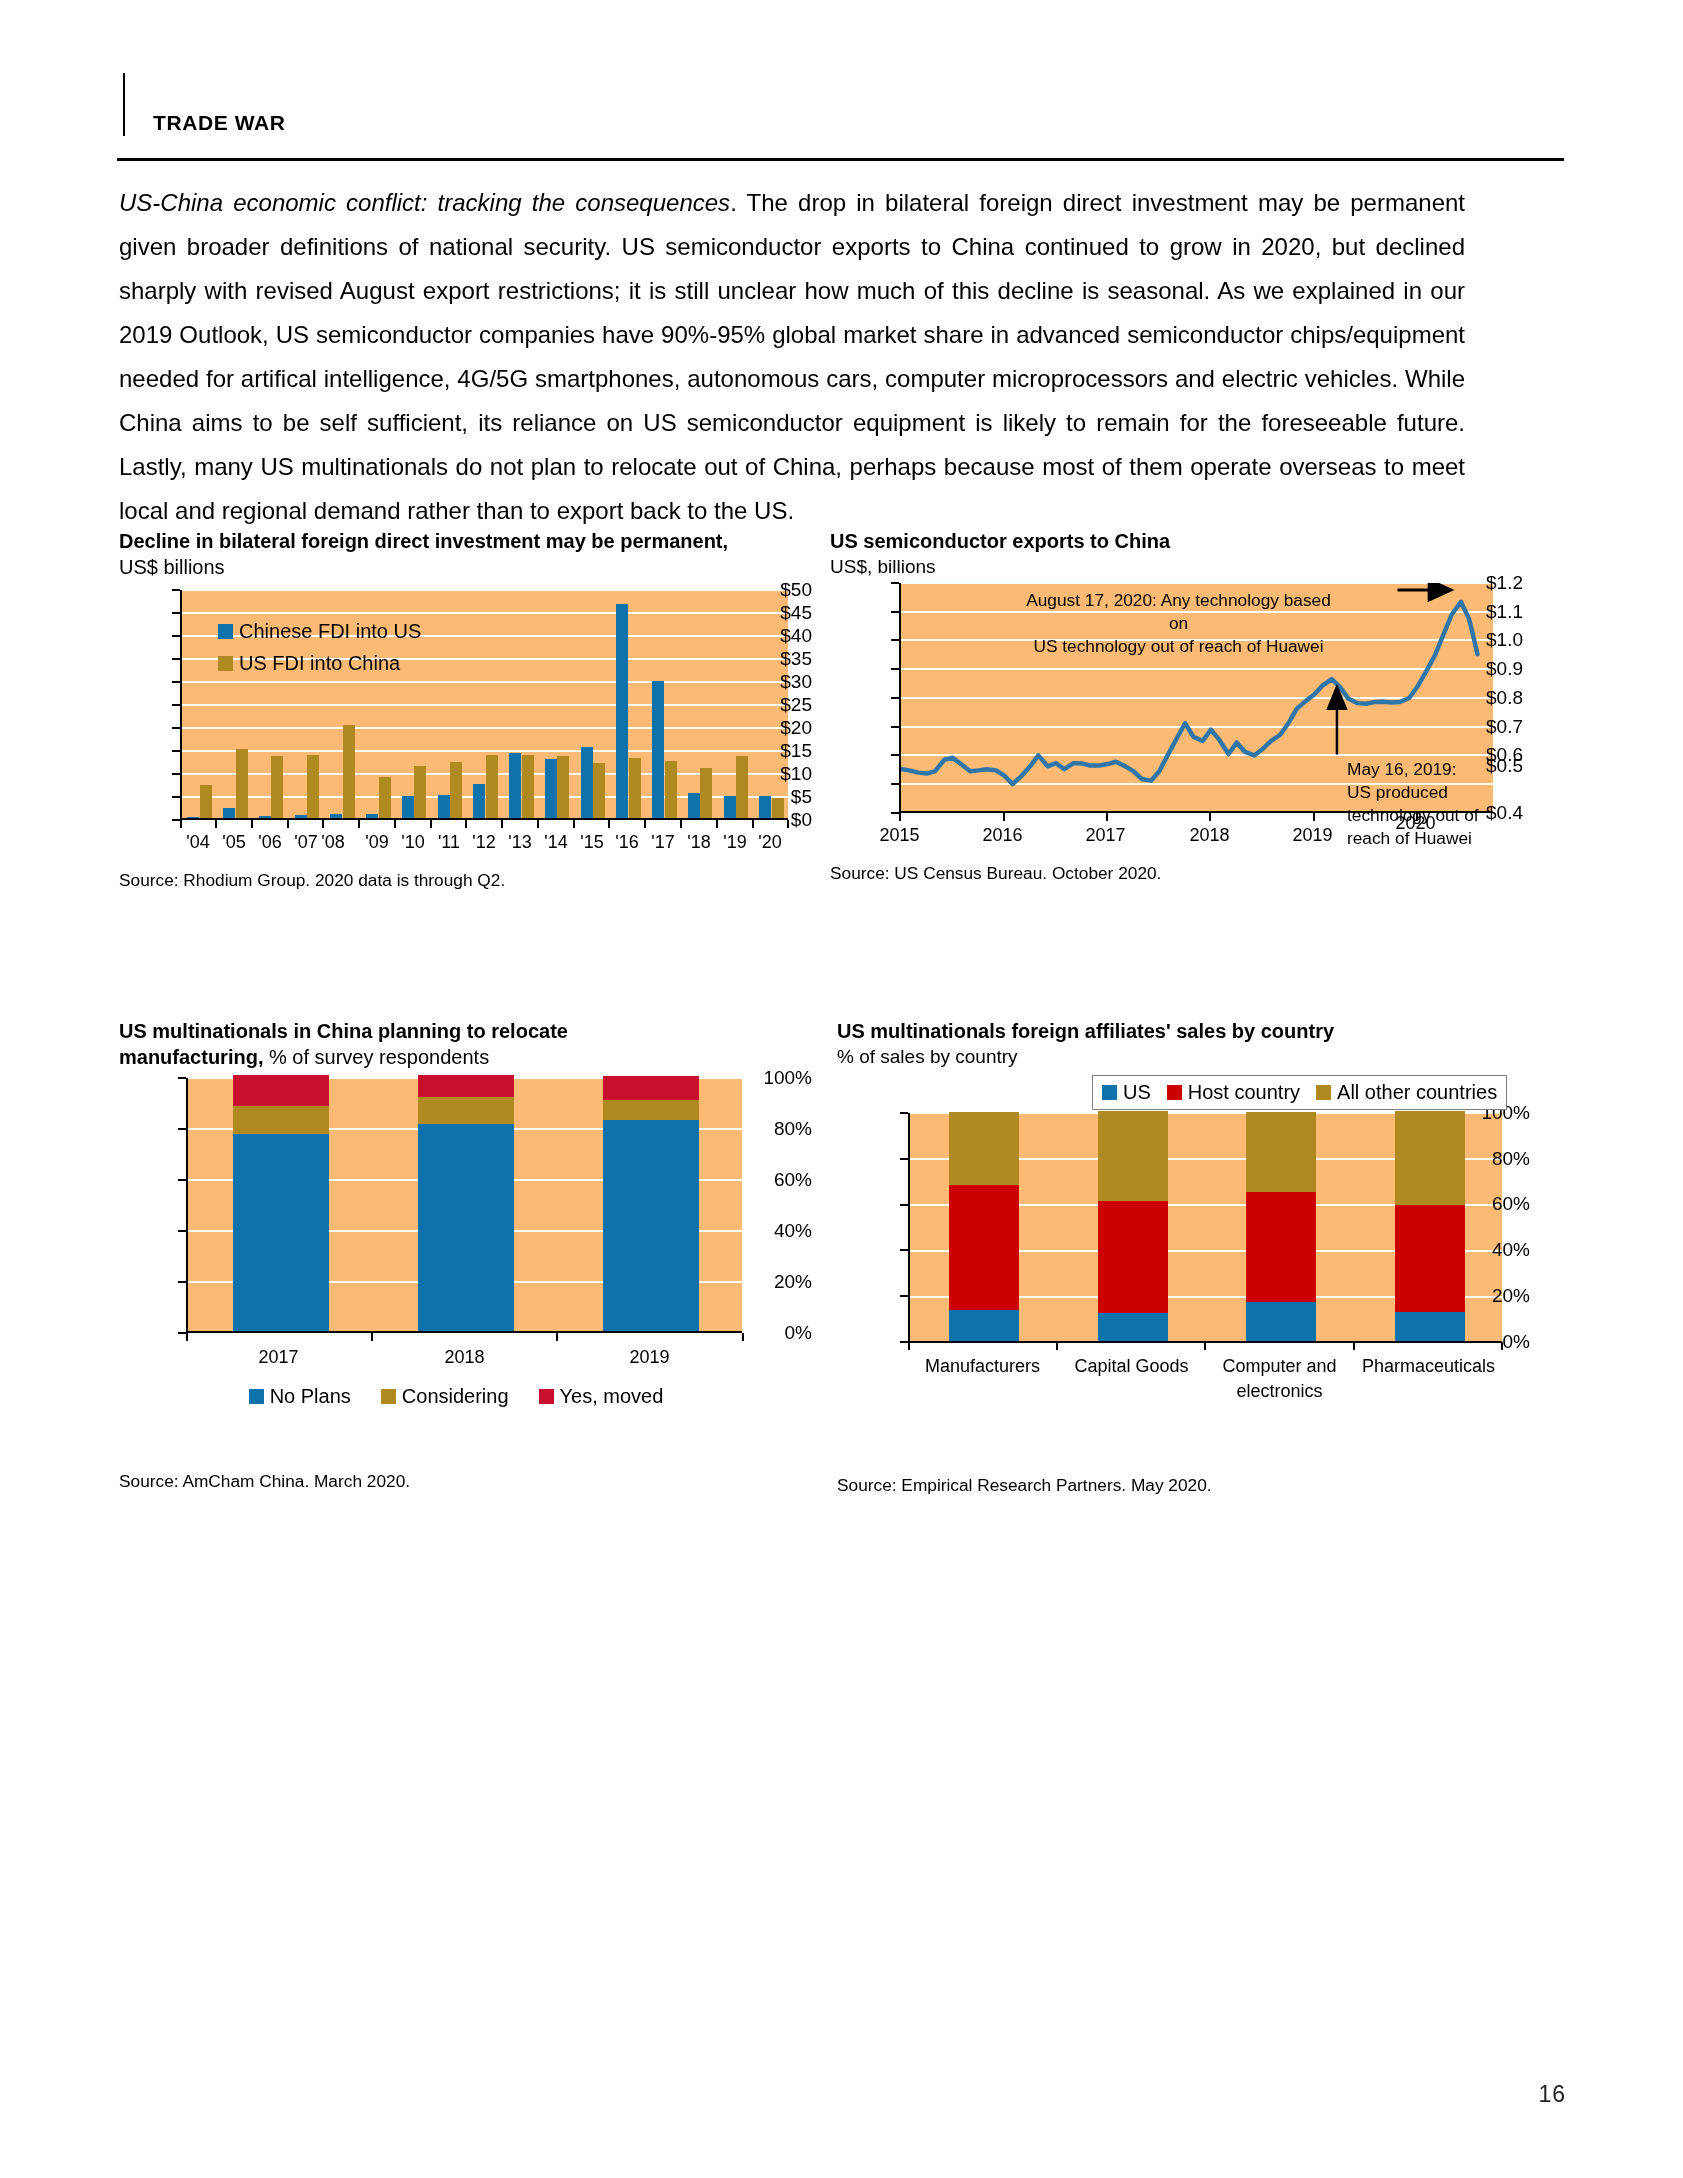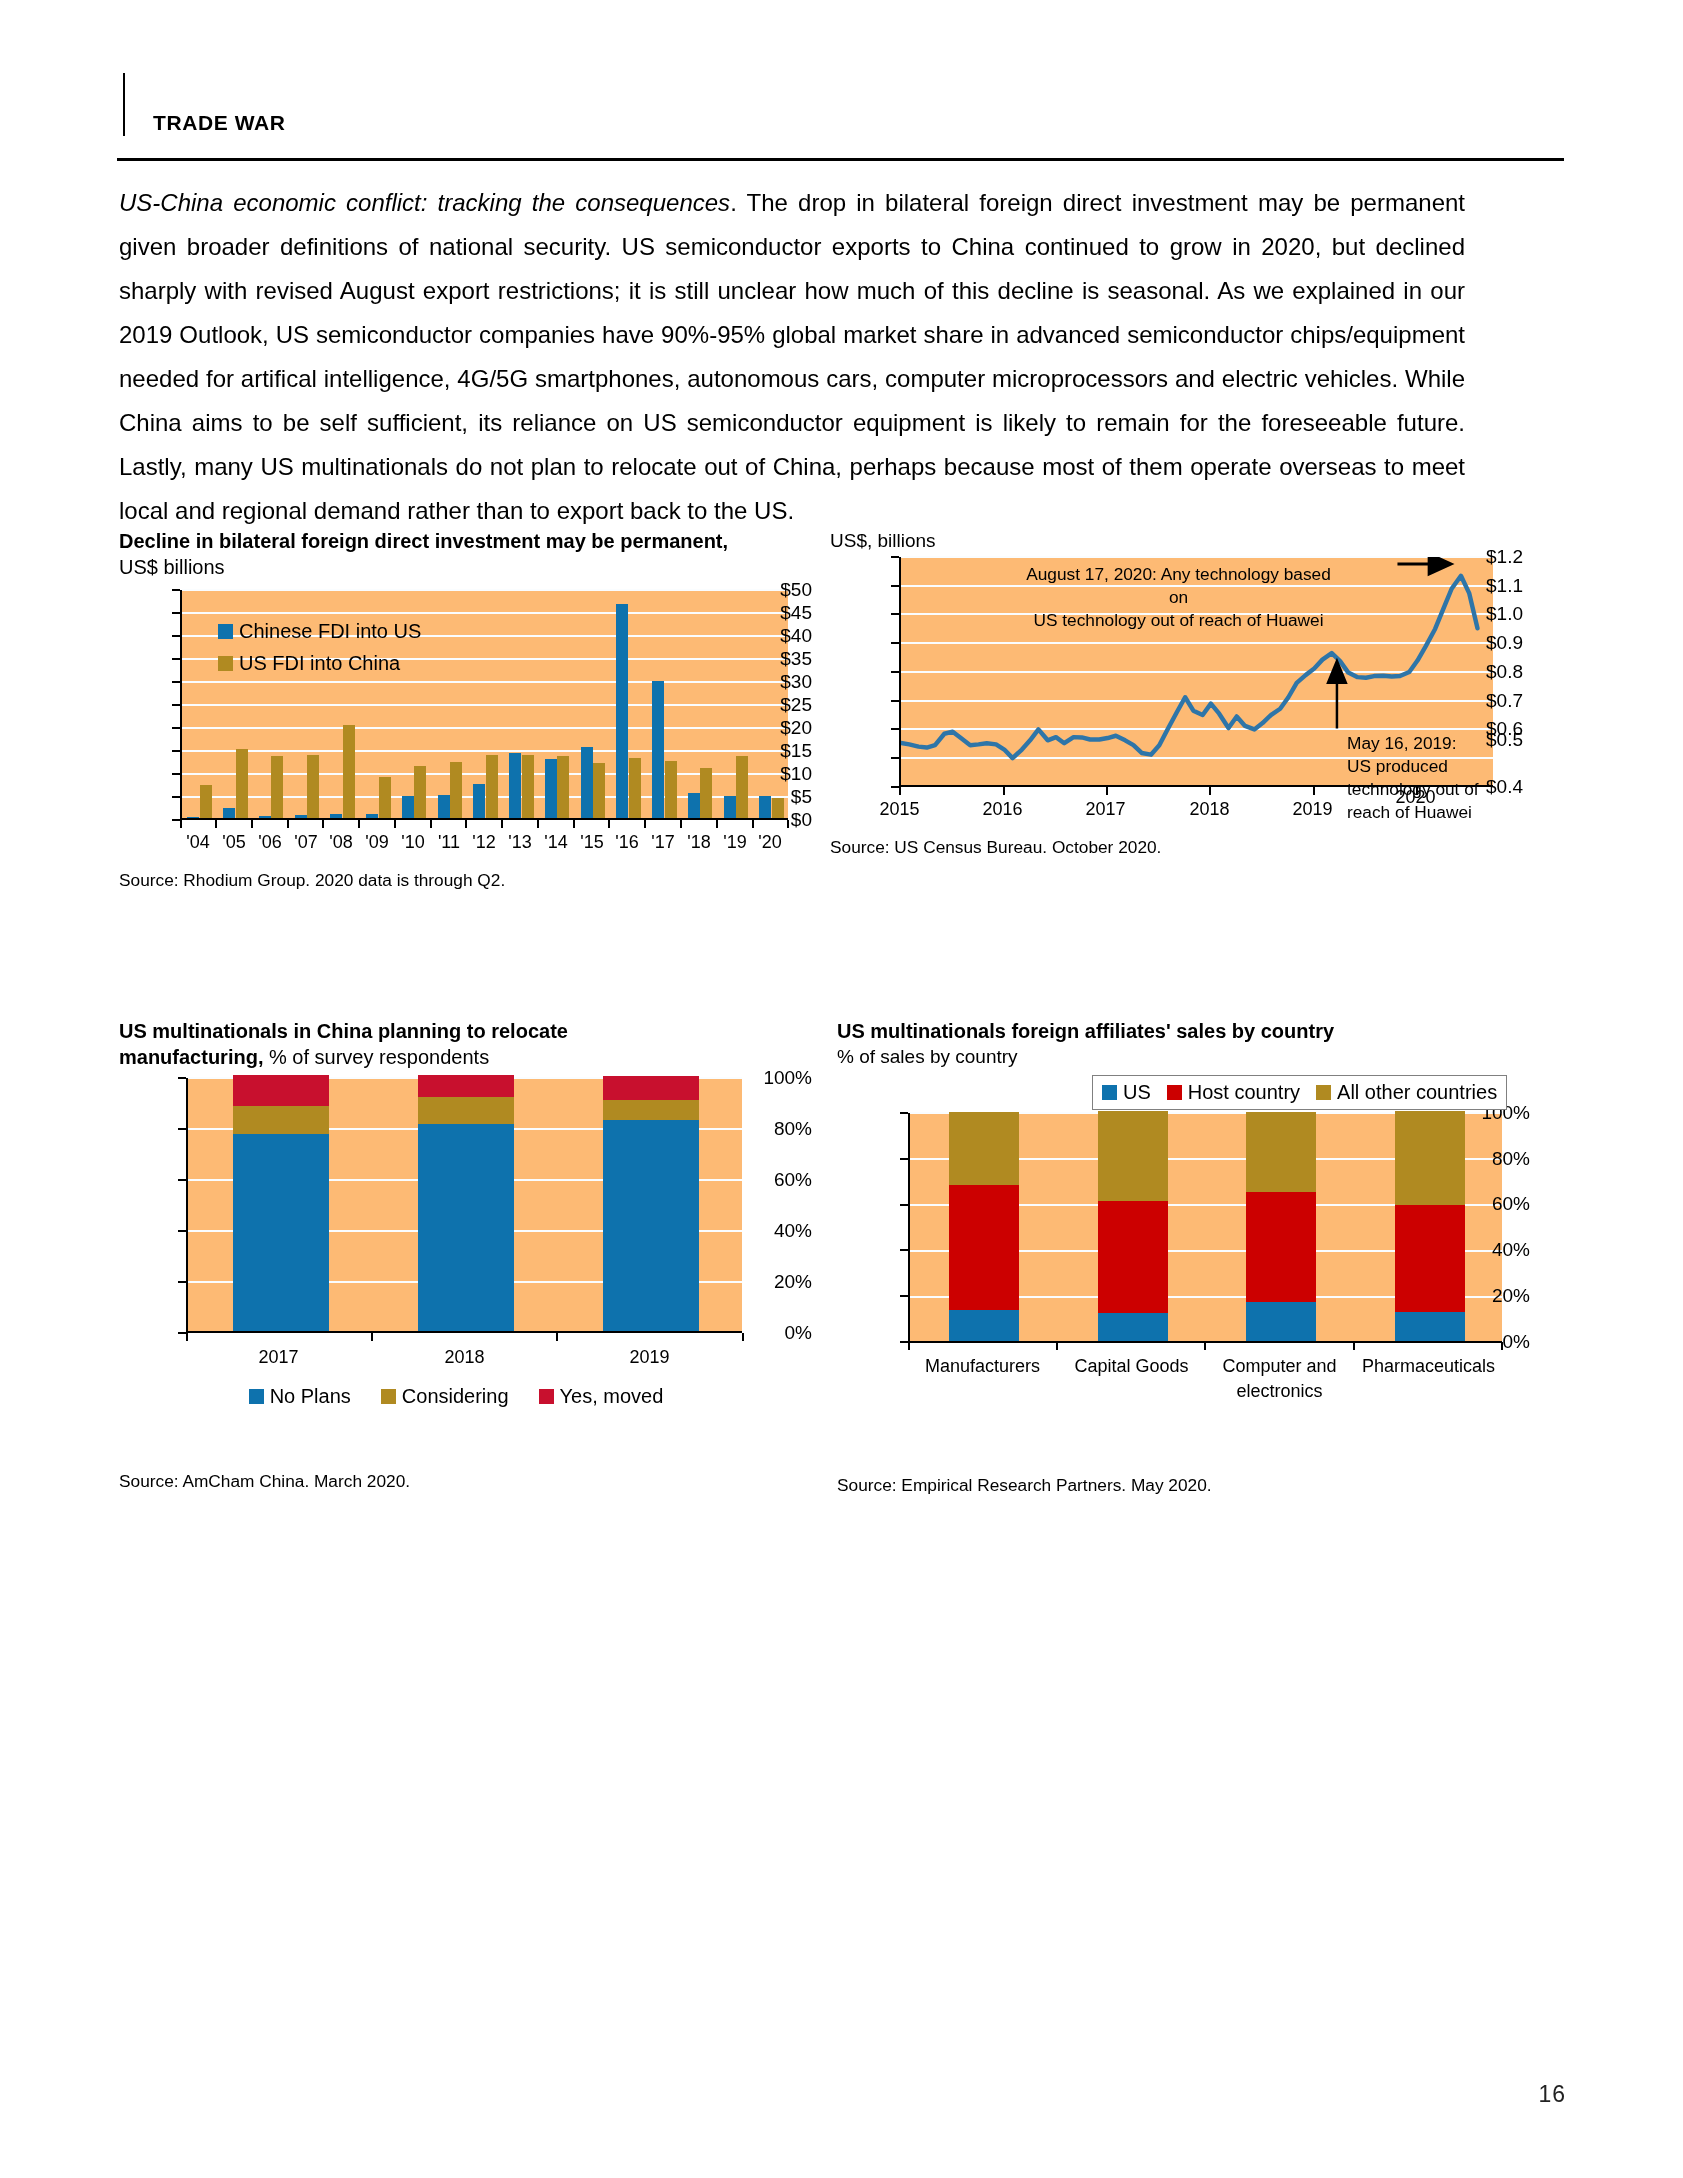--- a/index.html
+++ b/index.html
@@ -203,21 +203,21 @@
         <div class="ytickmark" style="left:53px;top:-1px;"></div>
         <div class="xtickmark" style="left:96px;top:230px;"></div>
         <div class="xtick" style="left:61px;top:242px;width:36px;">'04</div>
         <div class="xtickmark" style="left:132px;top:230px;"></div>
         <div class="xtick" style="left:97px;top:242px;width:36px;">'05</div>
         <div class="xtickmark" style="left:168px;top:230px;"></div>
         <div class="xtick" style="left:133px;top:242px;width:36px;">'06</div>
         <div class="xtickmark" style="left:203px;top:230px;"></div>
         <div class="xtick" style="left:169px;top:242px;width:36px;">'07</div>
         <div class="xtickmark" style="left:239px;top:230px;"></div>
-        <div class="xtick" style="left:204px;top:242px;width:36px;">'08</div>
+        <div class="xtick" style="left:196px;top:242px;width:36px;">'08</div>
         <div class="xtickmark" style="left:275px;top:230px;"></div>
         <div class="xtick" style="left:240px;top:242px;width:36px;">'09</div>
         <div class="xtickmark" style="left:311px;top:230px;"></div>
         <div class="xtick" style="left:276px;top:242px;width:36px;">'10</div>
         <div class="xtickmark" style="left:346px;top:230px;"></div>
         <div class="xtick" style="left:312px;top:242px;width:36px;">'11</div>
         <div class="xtickmark" style="left:382px;top:230px;"></div>
         <div class="xtick" style="left:347px;top:242px;width:36px;">'12</div>
         <div class="xtickmark" style="left:418px;top:230px;"></div>
         <div class="xtick" style="left:383px;top:242px;width:36px;">'13</div>
@@ -234,20 +234,21 @@
         <div class="xtickmark" style="left:633px;top:230px;"></div>
         <div class="xtick" style="left:598px;top:242px;width:36px;">'19</div>
         <div class="xtickmark" style="left:668px;top:230px;"></div>
         <div class="xtick" style="left:633px;top:242px;width:36px;">'20</div>
         <div class="xtickmark" style="left:61px;top:230px;"></div>
       </div>
     <div class="source">Source: Rhodium Group. 2020 data is through Q2.</div>
   </div>
 
   <div class="chart-block" id="c2" style="left:830px; top:528px; width:693px;">
+    <div class="chart-title">US semiconductor exports to China</div>
     <div class="chart-subtitle">US$, billions</div>
     <div class="plot-wrap" id="c2wrap" style="height: 275px; margin-top: 4px;">
         <div class="plot" style="left:69px;top:0px;width:594px;height:230px;">
           <div class="gridline" style="top:200px;"></div>
           <div class="gridline" style="top:171px;"></div>
           <div class="gridline" style="top:143px;"></div>
           <div class="gridline" style="top:114px;"></div>
           <div class="gridline" style="top:85px;"></div>
           <div class="gridline" style="top:56px;"></div>
           <div class="gridline" style="top:28px;"></div>

